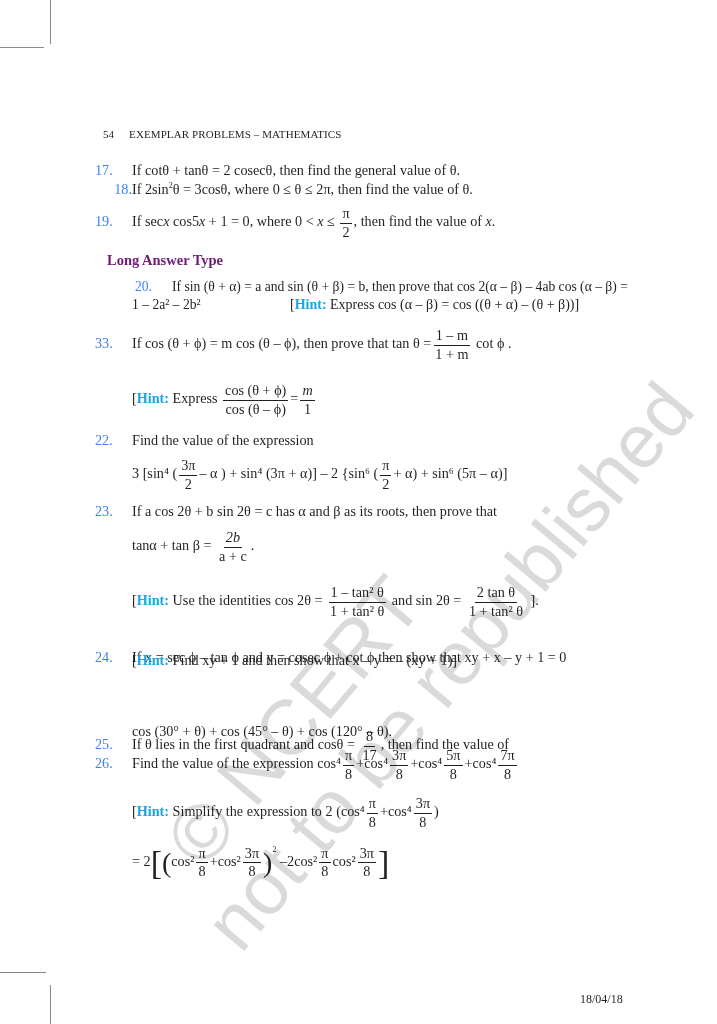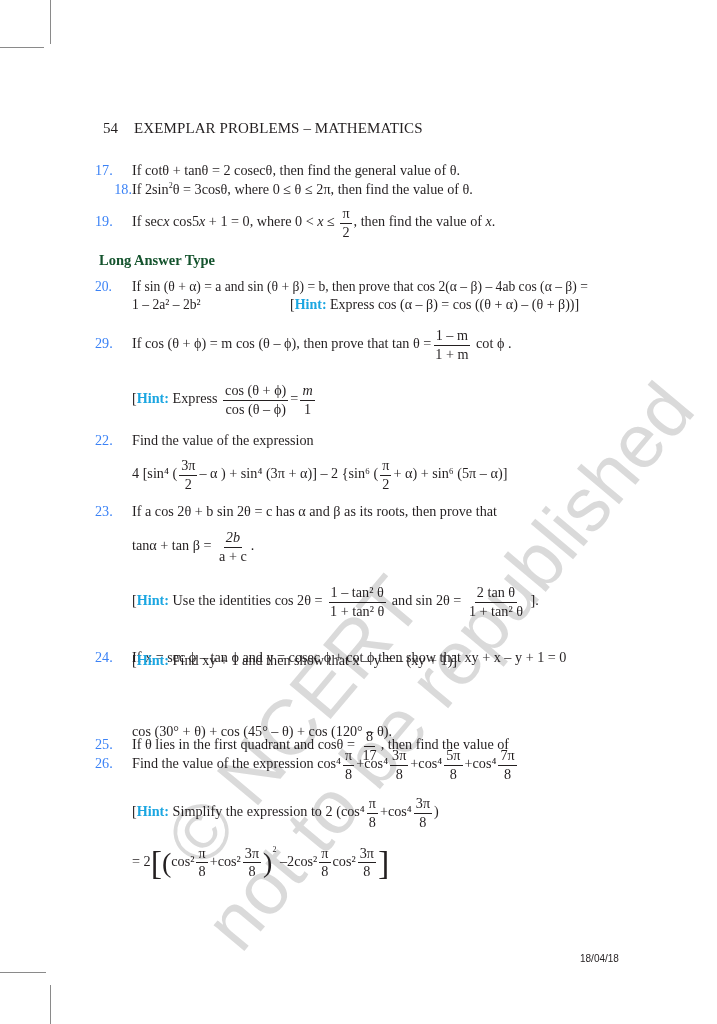--- a/index.html
+++ b/index.html
@@ -1,32 +1,32 @@
 <!DOCTYPE html>
 <html><head>
 <meta charset="utf-8">
 <style>
   html, body { margin: 0; padding: 0; background: #ffffff; }
   body { width: 717px; height: 1024px; position: relative; overflow: hidden;
          font-family: "Liberation Serif", "DejaVu Serif", serif; color: #231f20; }
   .crop { position: absolute; background: #8a8a8a; }
-  .page-header { position: absolute; left: 103px; top: 120px; font-size: 15px; letter-spacing: 0.1px; }
+  .page-header { position: absolute; left: 103px; top: 128px; font-size: 11px; letter-spacing: 0.1px; }
   .page-header .num { margin-right: 12px; }
-  .footer-date { position: absolute; left: 580px; top: 953px; font-family: Liberation Sans, sans-serif; font-size: 10px; }
+  .footer-date { position: absolute; left: 580px; top: 992px; font-family: Liberation Serif, serif; font-size: 12px; }
 
   .watermark { position: absolute; left: 95px; top: 540px; transform: rotate(-50deg); transform-origin: center;
                color: #d4d4d4; font-family: "Liberation Sans", sans-serif; font-size: 78px; line-height: 84px;
                white-space: nowrap; opacity: 0.85; pointer-events: none; }
   .watermark .l2 { display: block; font-size: 76px; margin-left: -40px; }
 
   .content { position: absolute; left: 95px; top: 0; width: 540px; font-size: 14.2px; }
   .q { position: absolute; left: 0; white-space: nowrap; }
   .qn { color: #3b82f6; font-weight: normal; display: inline-block; width: 37px; }
   .hint { color: #1ba6e1; font-weight: bold; }
-  .sect { position: absolute; left: 4px; color: #14532d; font-weight: bold; font-size: 14.5px; }
+  .sect { position: absolute; left: 12px; color: #701a75; font-weight: bold; font-size: 14.5px; }
   .ind { position: absolute; left: 37px; white-space: nowrap; }
   i { font-style: italic; }
   sup { font-size: 8px; vertical-align: 6px; }
 
   .frac { display: inline-flex; flex-direction: column; align-items: center; vertical-align: middle; margin: 0 2px; line-height: 1.1; }
   .frac .n { padding: 0 2px 1px 2px; border-bottom: 1px solid #231f20; }
   .frac .d { padding: 1px 2px 0 2px; }
   .big { font-size: 34px; font-weight: 200; vertical-align: middle; line-height: 1; }
 </style>
 </head>
@@ -59,52 +59,52 @@
 
   <div class="q" style="top:206px;">
     <span class="qn">19.</span><span>If sec</span><i>x</i><span> cos5</span><i>x</i><span> + 1 = 0, where 0 &lt; </span><i>x</i><span> ≤ </span><span class="frac">
         <span class="n">π</span>
         <span class="d">2</span>
       </span><span>, then find the value of </span><i>x</i><span>.</span>
   </div>
 
   <div class="sect" style="top:252px;">Long Answer Type</div>
 
-  <div class="q" style="top:279px;font-size:13.6px;">
+  <div class="q" style="top:279px;font-size:13.6px;margin-left:40px;">
     <span class="qn">20.</span><span>If sin (θ + α) = a and sin (θ + β) = b, then prove that cos 2(α – β) – 4ab cos (α – β) =</span>
   </div>
   <div class="ind" style="top:297px;font-size:13.6px;">
     <span>1 – 2a² – 2b²</span>
   </div>
   <div class="ind" style="top:297px;left:195px;font-size:14px;">
     [<span class="hint">Hint:</span> <span>Express cos (α – β) = cos ((θ + α) – (θ + β))]</span>
   </div>
 
   <div class="q" style="top:328px;">
-    <span class="qn">29.</span><span>If cos (θ + ϕ) = m cos (θ – ϕ), then prove that  tan θ =</span><span class="frac">
+    <span class="qn">33.</span><span>If cos (θ + ϕ) = m cos (θ – ϕ), then prove that  tan θ =</span><span class="frac">
         <span class="n">1 – m</span>
         <span class="d">1 + m</span>
       </span> <span>cot ϕ .</span>
   </div>
   <div class="ind" style="top:383px;">
     [<span class="hint">Hint:</span> <span>Express</span>
     <span class="frac">
         <span class="n">cos (θ + ϕ)</span>
         <span class="d">cos (θ – ϕ)</span>
       </span>=<span class="frac">
         <span class="n" style="font-style:italic">m</span>
         <span class="d">1</span>
       </span>
   </div>
 
   <div class="q" style="top:432px;">
     <span class="qn">22.</span><span>Find the value of the expression</span>
   </div>
   <div class="ind" style="top:458px;">
-    <span>4 [sin⁴ (</span><span class="frac">
+    <span>3 [sin⁴ (</span><span class="frac">
         <span class="n">3π</span>
         <span class="d">2</span>
       </span><span>– α ) + sin⁴  (3π + α)] – 2 {sin⁶ (</span><span class="frac">
         <span class="n">π</span>
         <span class="d">2</span>
       </span><span>+ α) + sin⁶ (5π – α)]</span>
   </div>
 
   <div class="q" style="top:503px;">
     <span class="qn">23.</span><span>If a cos 2θ + b sin 2θ = c has α and β as its roots, then prove that</span>

